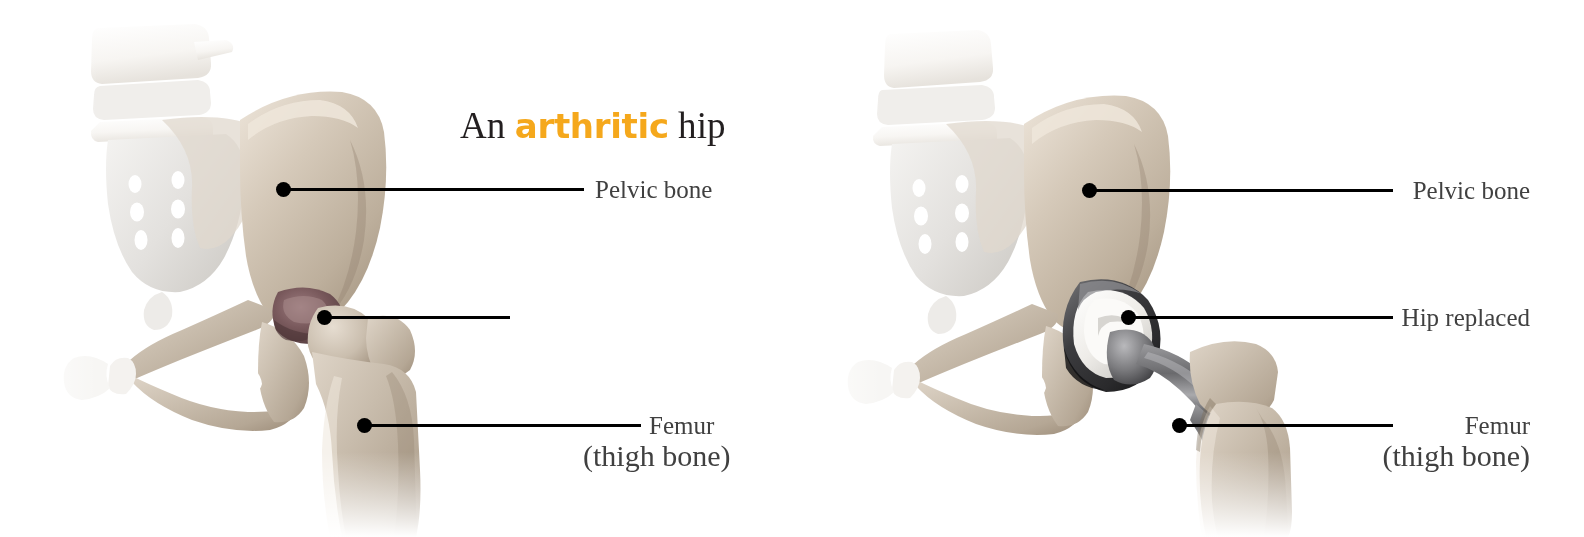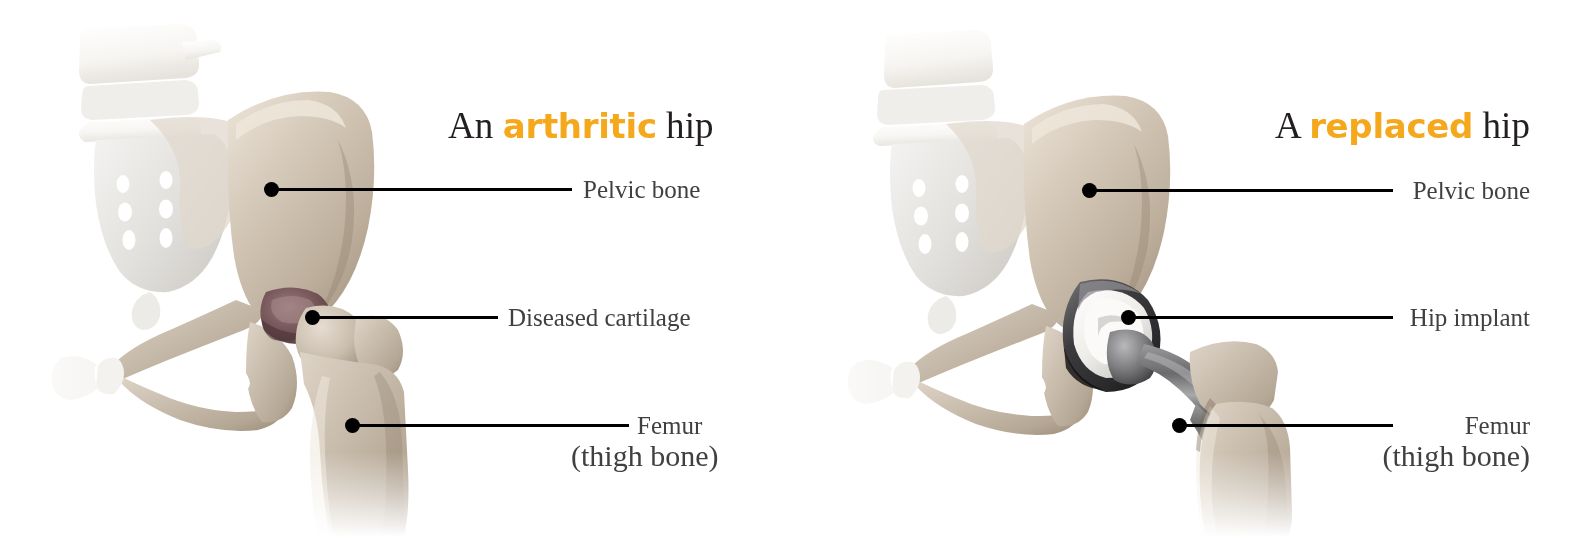--- a/index.html
+++ b/index.html
@@ -1,20 +1,20 @@
 <!DOCTYPE html>
 <html><head>
 <meta charset="utf-8">
 <style>
   html,body{margin:0;padding:0;background:#ffffff;}
   body{width:1584px;height:537px;overflow:hidden;
        font-family:"Liberation Serif",serif;}
   .stage{position:relative;width:1584px;height:537px;background:#fff;}
   .panel{position:absolute;top:0;height:537px;width:792px;}
-  .panel.left{left:0;padding-left:31px;}
+  .panel.left{left:12px;padding-left:31px;}
   .panel.right{left:792px;}
 
   .art{position:absolute;left:0;top:0;width:792px;height:537px;}
 
   .title{position:absolute;top:104px;white-space:nowrap;
          font-size:37px;color:#231f20;letter-spacing:.1px;}
   .title.l{left:448px;}
   .title.r{right:54px;}
   .title .hl{font-family:"DejaVu Sans",sans-serif;font-weight:bold;
              color:#f5a81c;font-size:34px;letter-spacing:-.3px;}
@@ -159,21 +159,20 @@
     </svg>
 
     <div class="title l"><span>An </span><span class="hl">arthritic</span><span> hip</span></div>
 
     <div class="dot" style="left:264px;top:182px;"></div>
     <div class="lead" style="left:271px;top:188px;width:301px;"></div>
     <div class="label l" style="left:583px;top:175px;"><span>Pelvic bone</span></div>
 
     <div class="dot" style="left:305px;top:310px;"></div>
     <div class="lead" style="left:312px;top:316px;width:186px;"></div>
-    <div class="label l" style="left:508px;top:303px;"><span>Diseased cartilage</span></div>
 
     <div class="dot" style="left:345px;top:418px;"></div>
     <div class="lead" style="left:352px;top:424px;width:277px;"></div>
     <div class="label l" style="left:637px;top:411px;"><span>Femur</span><span class="sub" style="margin-left:-66px;">(thigh bone)</span></div>
   </div>
 
   <div class="panel right">
 
     <svg class="art" viewBox="0 0 792 537">
       <defs>
@@ -320,28 +319,27 @@
                Q478,496 476,452 Q474,424 464,408 Z" fill="#8d7d6a" opacity=".30"></path>
       <path d="M428,418 Q418,456 420,500 Q422,524 426,537 L410,537
                Q404,500 404,462 Q406,428 418,406 Z" fill="#efe8dd" opacity=".5"></path>
 
       <path d="M424,404 Q410,420 408,452 L404,450 Q406,416 418,398 Z" fill="#7d6d5b" opacity=".4"></path>
 
       <rect x="0" y="452" width="792" height="85" fill="url(#gFadeR)"></rect>
       <rect x="0" y="0" width="90" height="537" fill="url(#gFadeLeftR)"></rect>
     </svg>
 
-    <div class="title r"><span>A </span><span class="hl">replaced</span><span> hip</span></div>
 
     <div class="dot" style="left:290px;top:183px;"></div>
     <div class="lead" style="left:297px;top:189px;width:304px;"></div>
     <div class="label r" style="right:54px;top:176px;"><span>Pelvic bone</span></div>
 
     <div class="dot" style="left:329px;top:310px;"></div>
     <div class="lead" style="left:336px;top:316px;width:265px;"></div>
-    <div class="label r" style="right:54px;top:303px;"><span>Hip implant</span></div>
+    <div class="label r" style="right:54px;top:303px;"><span>Hip replaced</span></div>
 
     <div class="dot" style="left:380px;top:418px;"></div>
     <div class="lead" style="left:387px;top:424px;width:214px;"></div>
     <div class="label r" style="right:54px;top:411px;"><span>Femur</span><span class="sub">(thigh bone)</span></div>
   </div>
 
 </div>
 
 </body></html>

